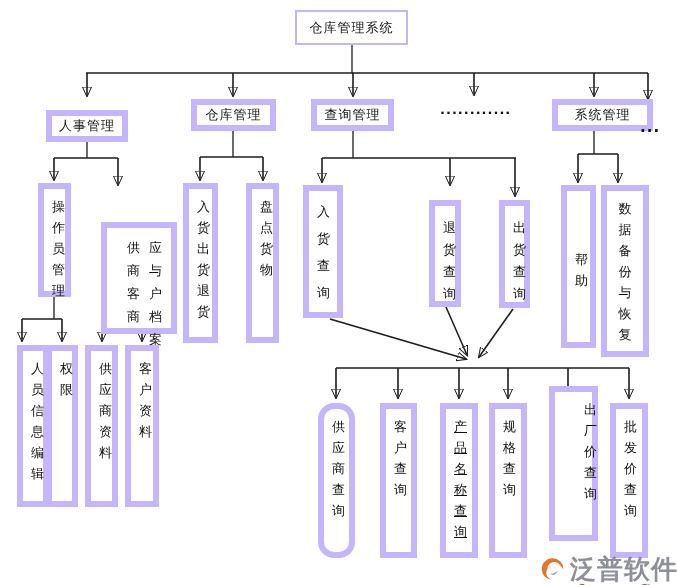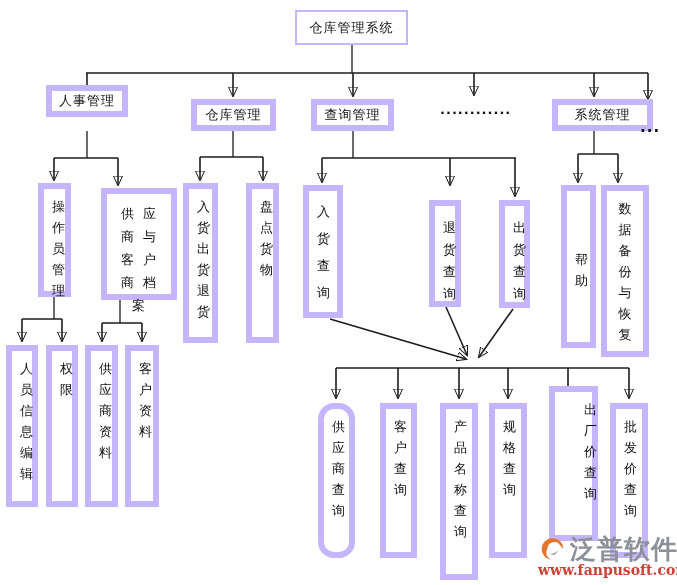--- a/index.html
+++ b/index.html
@@ -20,55 +20,55 @@
   .root { border-width:2px; font-size:13px; }
   
   .v {
     display:block; letter-spacing:0; line-height:21px;
     padding:7px 8px 0 8px; word-break:break-all; text-align:center;
   }
   .v.sp { line-height:27px; }       
   .v.q  { line-height:22px; padding-top:11px; }
   .v.center { padding-top:58px; }   
   .v3 {                              
-    display:block; text-align:center; word-break:break-all;
-    letter-spacing:9px; line-height:23px; padding:8px 0 0 8px;
+    display:block; text-align:right; word-break:break-all;
+    letter-spacing:9px; line-height:23px; padding:8px 0 0 8px;margin-top:34px;
   }
   .dots { position:absolute; border:none; background:transparent;
     font-weight:bold; font-size:13px; letter-spacing:1px; color:#111; }
   
   .n-root{left:295px;top:10px;width:113px;height:35px;}
-  .n-hr{left:46px;top:85px;width:82px;height:32px;text-align:right;}
+  .n-hr{left:46px;top:110px;width:82px;height:32px;text-align:right;}
   .n-wh{left:191px;top:99px;width:85px;height:32px;text-align:center;}
   .n-qr{left:311px;top:99px;width:83px;height:32px;}
   .n-sy{left:552px;top:99px;width:101px;height:32px;}
   .n-dotsmid{left:440px;top:102px;width:62px;}
   .n-dotsr{left:640px;top:118px;width:30px;font-size:15px;}
   .n-op{left:38px;top:183px;width:33px;height:114px;}
   .n-scf{left:101px;top:188px;width:76px;height:112px;}
   .n-ior{left:183px;top:183px;width:35px;height:160px;}
   .n-stk{left:246px;top:183px;width:33px;height:160px;}
   .n-inq{left:303px;top:185px;width:40px;height:133px;}
   .n-rtq{left:429px;top:200px;width:32px;height:107px;}
   .n-otq{left:499px;top:200px;width:31px;height:108px;}
   .n-help{left:561px;top:185px;width:35px;height:163px;}
   .n-bak{left:601px;top:185px;width:48px;height:172px;}
-  .n-pe{left:6px;top:345px;width:32px;height:162px;}
+  .n-pe{left:17px;top:345px;width:32px;height:162px;}
   .n-pm{left:46px;top:345px;width:32px;height:162px;}
   .n-si{left:85px;top:345px;width:33px;height:162px;}
   .n-ci{left:125px;top:345px;width:34px;height:162px;}
   .n-b1{left:318px;top:403px;width:37px;height:155px;border-radius:16px;}
   .n-b2{left:380px;top:403px;width:37px;height:155px;}
-  .n-b3{left:440px;top:403px;width:38px;height:177px;}
+  .n-b3{left:440px;top:403px;width:38px;height:155px;text-decoration:underline;}
   .n-b4{left:489px;top:403px;width:38px;height:155px;}
   .n-b5{left:549px;top:386px;width:36px;height:155px;padding-left:29px;}
   .n-b6{left:610px;top:403px;width:38px;height:155px;}
   
   .wm { position:absolute; left:538px; top:534px; width:139px; z-index:5; }
-  .wm-row { display:flex; align-items:center; }
+  .wm-row { display:flex; align-items:center;margin-top:20px; }
   .wm-brand { font-size:26px; font-weight:bold; color:#8d9099;
     letter-spacing:1px; line-height:30px; white-space:nowrap; }
   .wm-url { font-family:"DejaVu Serif", serif; font-weight:bold;
     font-size:14px; color:#cc4236; margin-top:-2px; letter-spacing:0;
     white-space:nowrap; }
   .logo { width:30px; height:30px; flex:0 0 30px; margin-right:2px; }
 </style>
 </head>
 <body>
 

